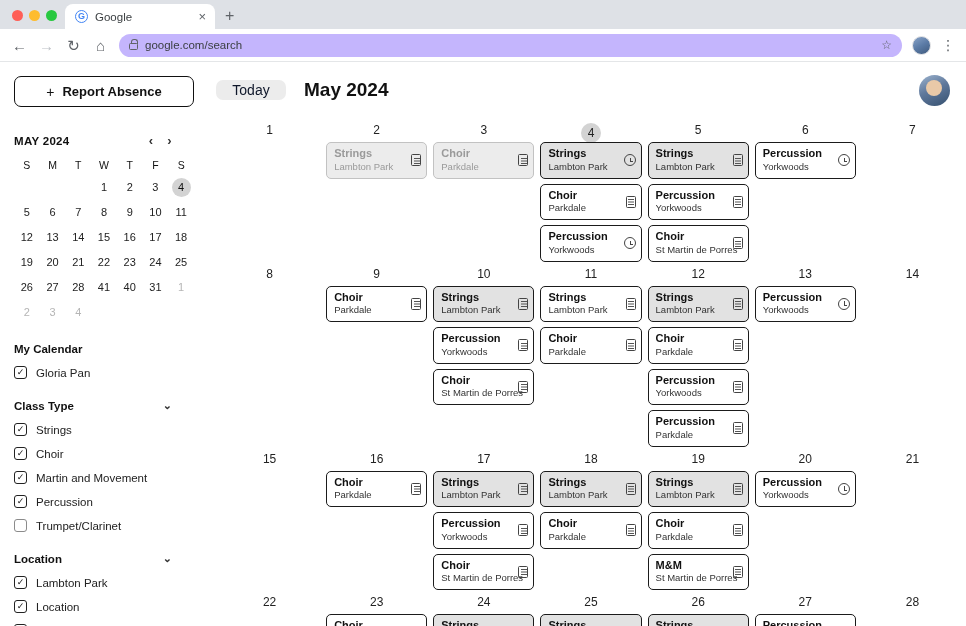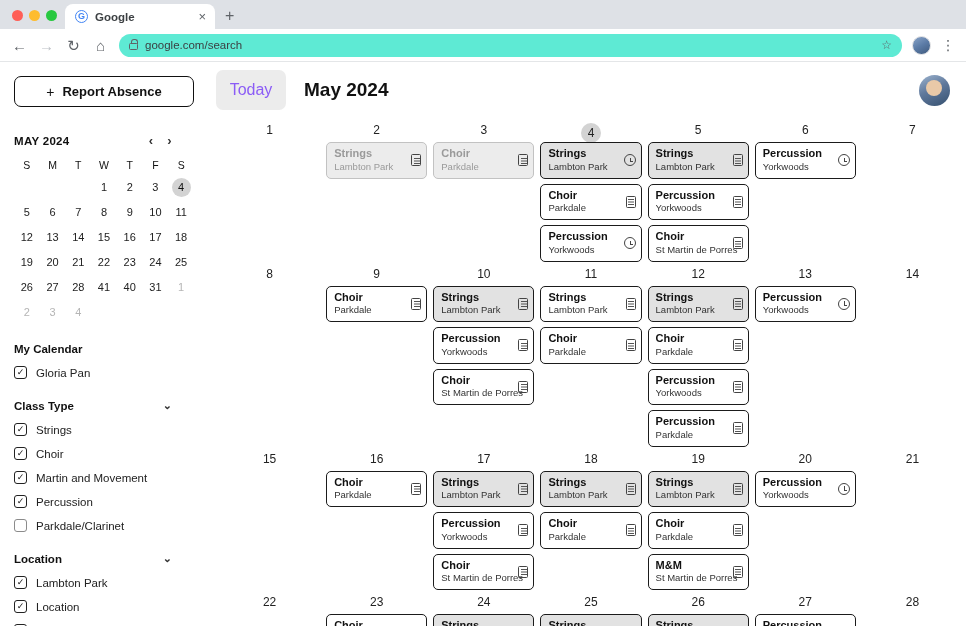--- a/index.html
+++ b/index.html
@@ -23,32 +23,32 @@
   .tab {
     height: 25px; background: #ffffff; border-radius: 8px 8px 0 0;
     display:flex; align-items:center; gap:7px; padding: 0 9px 0 10px;
     min-width: 150px; font-size: 11.5px; color:#3c4043; position: relative;
   }
   .tab .favicon {
     width: 13px; height: 13px; border-radius: 50%;
     border: 1.5px solid #4285f4; display:flex; align-items:center; justify-content:center;
     font-size: 9px; color:#4285f4; font-weight: bold; line-height: 1;
   }
-  .tab .tabtitle { flex:1; white-space: nowrap; overflow:hidden;font-weight:bold; }
+  .tab .tabtitle { flex:1; white-space: nowrap; overflow:hidden; }
   .tab .tabclose { font-size: 13px; color:#5f6368; line-height: 1; }
   .newtab { font-size: 16px; color:#5f6368; padding: 0 10px 5px 10px; line-height:1; }
 
   .toolbar {
     height: 33px; background: #ffffff; display:flex; align-items:center;
     gap: 10px; padding: 0 11px; border-bottom: 1px solid #e4e6e8;
   }
   .navbtn { font-size: 15px; color:#5f6368; width: 17px; text-align:center; line-height:1; }
   .navbtn.dim { color:#bdc1c6; }
   .omnibox {
-    flex: 1; height: 23px; background:#5eead4; border-radius: 12px;
+    flex: 1; height: 23px; background:#c4b5fd; border-radius: 12px;
     display:flex; align-items:center; gap: 7px; padding: 0 10px;
     font-size: 11.5px; color:#3c4043;
   }
   .lock { width:9px; height:7px; border:1.4px solid #5f6368; border-radius:1.5px; position:relative; margin-top:2px;}
   .lock:before{content:"";position:absolute;width:5px;height:4px;border:1.4px solid #5f6368;border-bottom:none;border-radius:3px 3px 0 0;top:-5px;left:1px;}
   .star { font-size: 12px; color:#5f6368; margin-left:auto; }
   .avatar-sm {
     width: 19px; height: 19px; border-radius: 50%;
     background: linear-gradient(150deg,#8aa4c8 0%, #5b7ba6 50%, #3f5a7d 100%);
     border: 1px solid #dadce0;
@@ -88,23 +88,23 @@
     width: 13px; height: 13px; border: 1.3px solid #222; border-radius: 3px;
     display:flex; align-items:center; justify-content:center; font-size: 9px; color:#111;
     flex: none; line-height: 1;
   }
   .chk.off { border-color:#8b8b8b; }
 
   
   .main { flex: 1; min-width:0; display:flex; flex-direction:column; }
   .main-head { height: 56px; display:flex; align-items:center; padding: 0 16px 0 8px; gap: 18px; }
   .today-btn {
-    width: 70px; height: 40px; background:#ececec; border-radius: 7px;
+    width: 70px; height: 20px; background:#ececec; border-radius: 7px;
     display:flex; align-items:center; justify-content:center;
-    font-size: 16px; color:#8b5cf6;
+    font-size: 14px; color:#0f172a;
   }
   .month-title { font-size: 19px; font-weight: bold; color:#111; }
   .avatar-lg {
     margin-left:auto; width: 31px; height: 31px; border-radius: 50%;
     background: linear-gradient(155deg,#9db4cf 0%, #60799c 45%, #35506f 100%);
     position: relative; overflow:hidden;
   }
   .avatar-lg:after{
     content:""; position:absolute; width:16px; height:16px; border-radius:50%;
     background:#e9c9a8; left:7px; top:5px;
@@ -261,21 +261,21 @@
           <div class="chk-row">
             <span class="chk">✓</span>
             <span>Martin and Movement</span>
           </div>
           <div class="chk-row">
             <span class="chk">✓</span>
             <span>Percussion</span>
           </div>
           <div class="chk-row">
             <span class="chk off"></span>
-            <span>Parkdale/Clarinet</span>
+            <span>Trumpet/Clarinet</span>
           </div>
         </div>
 
       <div class="sec-title">
         <span>Location</span>
         <span class="chev">⌄</span>
       </div>
       <div id="location-list">
           <div class="chk-row">
             <span class="chk">✓</span>

